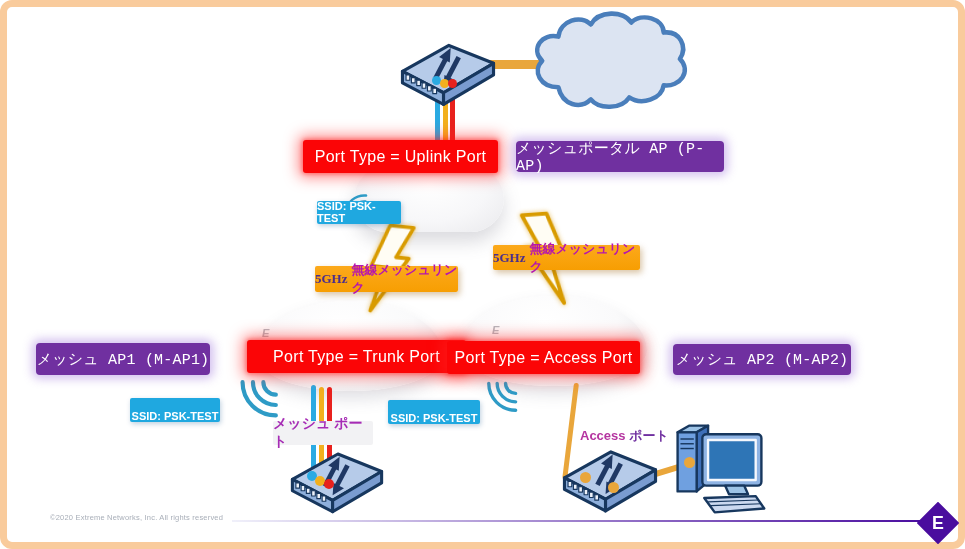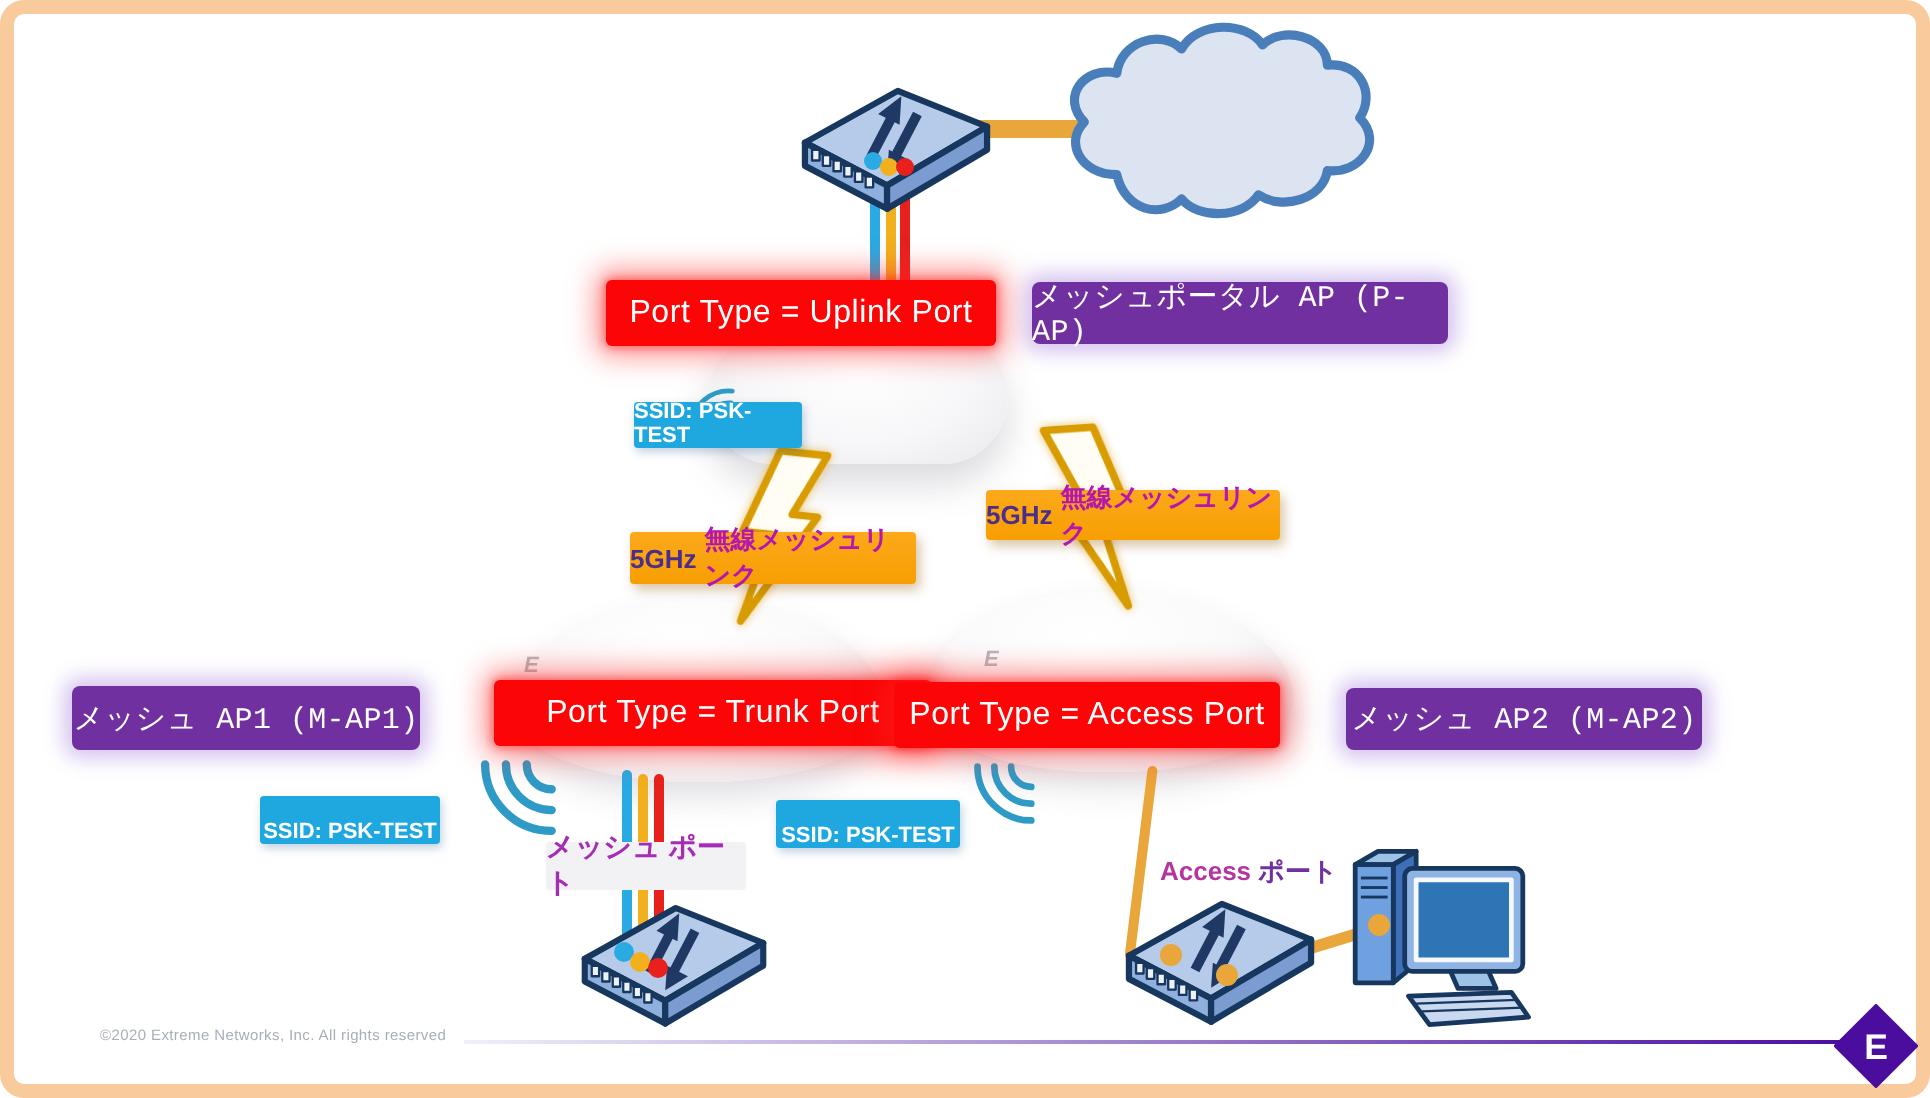--- a/index.html
+++ b/index.html
@@ -30,20 +30,21 @@
   .cyan-label{
     position:absolute;display:flex;align-items:flex-end;justify-content:center;
     background:var(--cyan-box,#1FA8E0);color:#fff;font-weight:bold;font-size:11px;
     border-radius:2px;z-index:7;box-shadow:1px 2px 5px rgba(0,70,130,.25);
   }
   .yellow-label{
     position:absolute;display:flex;align-items:center;justify-content:center;gap:4px;
     background:linear-gradient(var(--yellow-box,#FCA91B),#F79E02);
     font-weight:bold;font-size:13px;border-radius:2px;z-index:5;
     box-shadow:2px 3px 6px rgba(150,90,0,.35);
+    font-family:Liberation Serif, serif;
   }
   .yellow-label .freq{color:var(--freq-text,#4B2E8C);}
   .yellow-label .mesh{color:var(--mesh-text,#B515B0);}
   .gray-label{
     position:absolute;display:flex;align-items:center;justify-content:center;
     background:#F2F2F4;color:var(--trunk-text,#A62CB5);font-size:14px;font-weight:bold;
     z-index:5;border-radius:2px;
   }
   .access-text{
     position:absolute;font-size:13px;font-weight:bold;z-index:5;white-space:nowrap;margin-left:40px;

